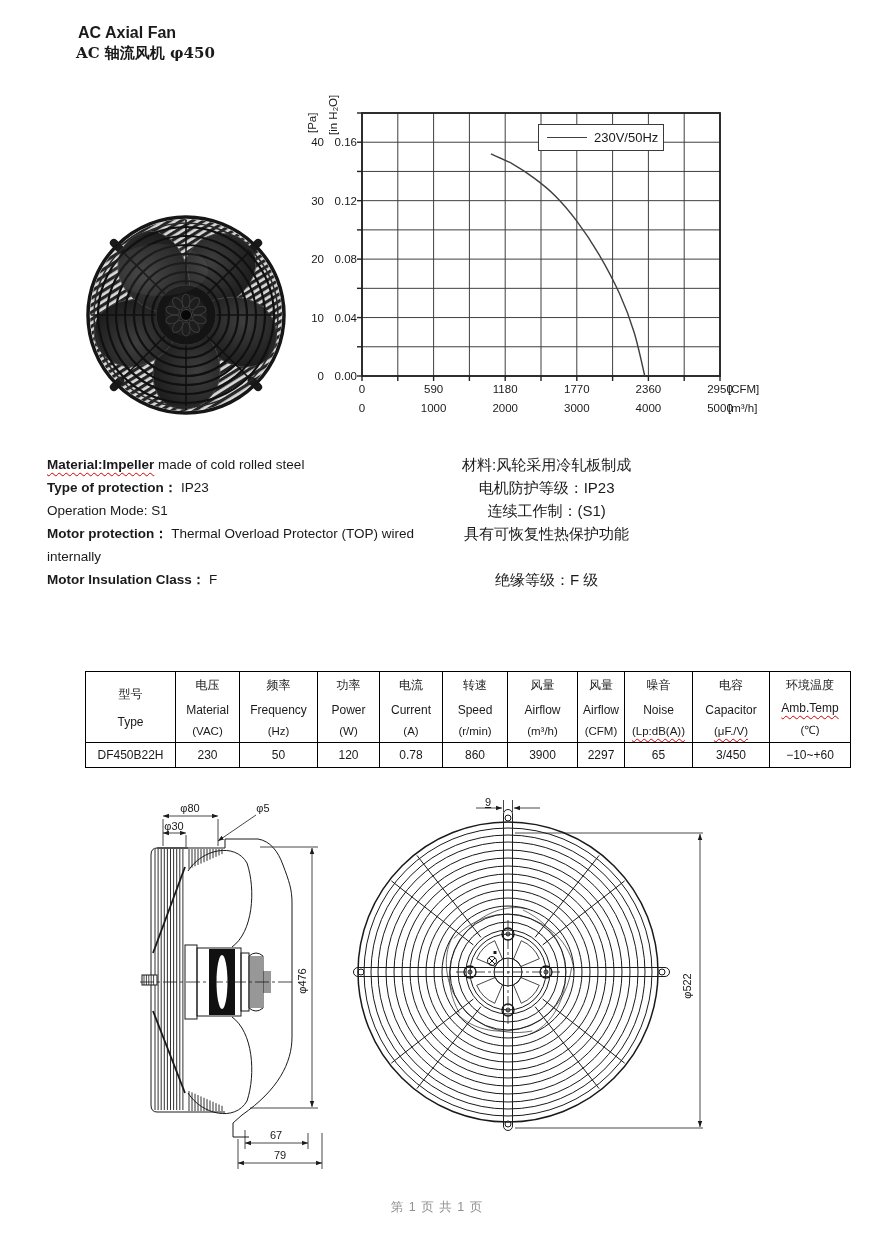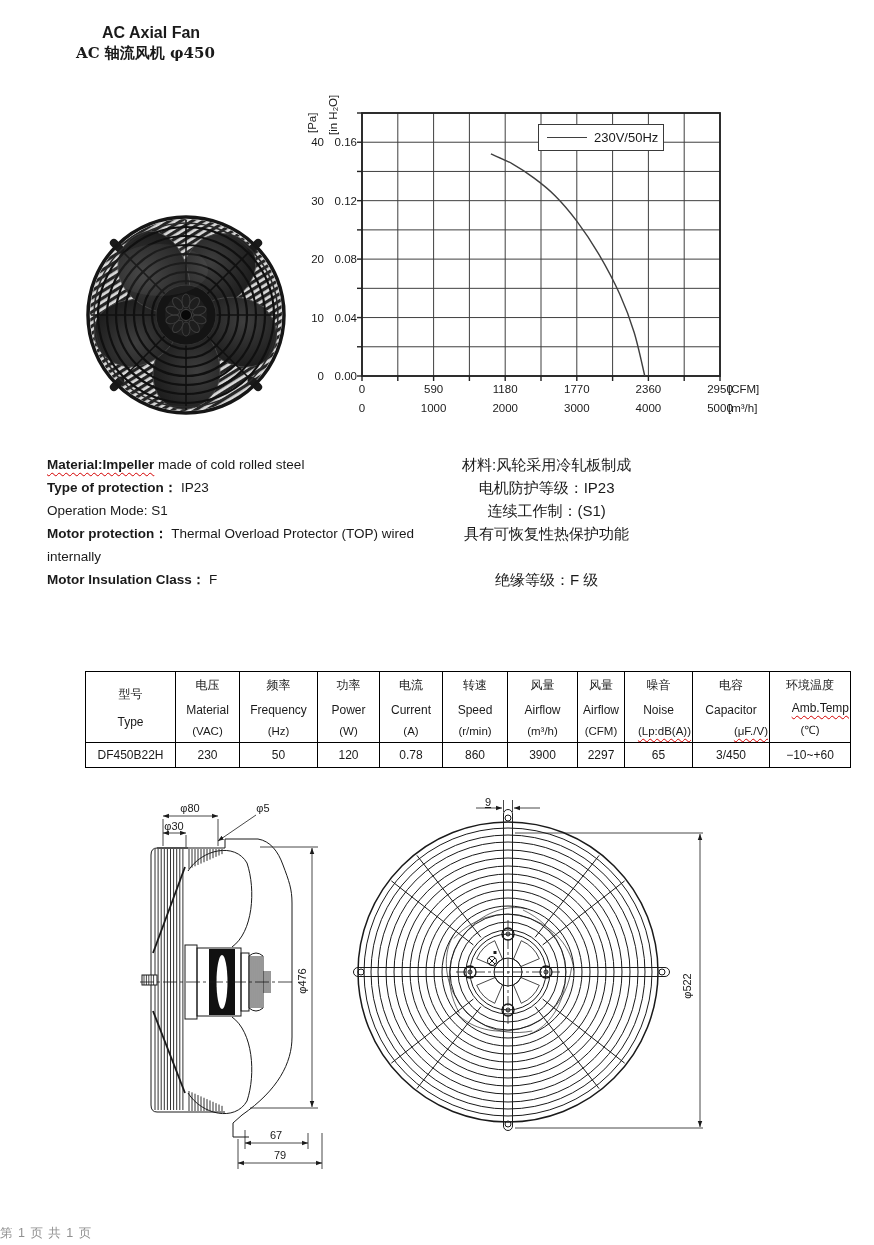--- a/index.html
+++ b/index.html
@@ -1,47 +1,47 @@
 <!DOCTYPE html>
 <html><head>
 <meta charset="utf-8">
 <style>
   html,body{margin:0;padding:0;background:#fff;}
   body{width:874px;height:1245px;position:relative;font-family:"Liberation Sans",sans-serif;color:#1a1a1a;overflow:hidden;}
   .abs{position:absolute;}
   svg{font-family:"Liberation Sans",sans-serif;}
   
-  #title-en{left:78px;top:24px;font-size:16px;font-weight:bold;margin-left:24px;}
+  #title-en{left:78px;top:24px;font-size:16px;font-weight:bold;}
   #title-zh{left:76px;top:44px;font-size:15px;font-weight:bold;font-family:"DejaVu Serif",serif;}
   
   #chart-svg{left:280px;top:85px;}
   #legend{left:530px;top:124px;width:116px;height:25px;border:1.5px solid #3a3a3a;background:#fff;display:flex;align-items:center;padding-left:8px;gap:7px;font-size:13px;box-sizing:content-box;margin-left:8px;}
   .legend-line{display:inline-block;width:40px;border-top:1.5px solid #3f3f3f;}
   
   #fan-photo{left:72px;top:212px;}
   
   #specs-en{left:47px;top:453px;font-size:13.5px;width:410px;}
   #specs-zh{left:462px;top:453px;font-size:15px;font-family:Liberation Sans, sans-serif;text-align:center;}
   .spec-line{height:23px;line-height:23px;white-space:pre;}
   .b{font-weight:bold;}
-  .sq{text-decoration:underline wavy #d40000;text-decoration-thickness:1px;text-underline-offset:3px;text-align:right;}
+  .sq{text-decoration:underline wavy #d40000;text-decoration-thickness:1px;text-underline-offset:3px;}
   
   #spec-table-wrap{left:57px;top:671px;padding-left:28px;}
   table{border-collapse:collapse;table-layout:fixed;}
   td{border:1.5px solid #000;text-align:center;vertical-align:middle;padding:0;}
   td .hwrap{display:flex;flex-direction:column;justify-content:space-between;height:60px;padding:5px 1px;font-size:12px;}
   td .hwrap.center2{justify-content:center;gap:12px;}
   td .unit{font-size:11.5px;}
   tr.vals td{height:24px;font-size:12px;}
   
   #side-view{left:130px;top:785px;}
   #front-view{left:345px;top:790px;}
   .dim{font-size:11px;fill:#1a1a1a;}
   
-  #footer{left:0;right:0;top:1199px;color:#909090;font-size:12.5px;letter-spacing:1px;margin-top:26px;}
+  #footer{left:0;right:0;top:1199px;text-align:center;color:#909090;font-size:12.5px;letter-spacing:1px;}
 </style>
 </head>
 <body>
 
 <svg width="0" height="0" style="position:absolute">
   <defs>
     <marker id="dimarr" viewBox="0 0 10 10" refX="9.3" refY="5" markerWidth="8" markerHeight="8" orient="auto-start-reverse">
       <path d="M0,1.5 L9.5,5 L0,8.5 z" fill="#1a1a1a"></path>
     </marker>
   </defs>

